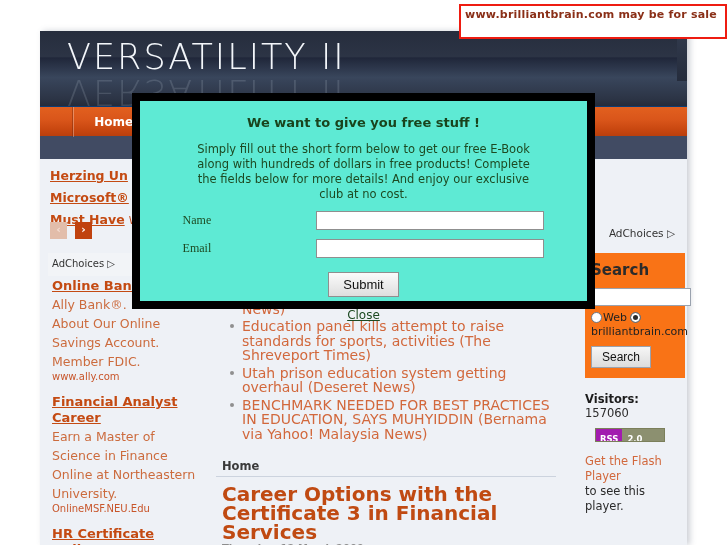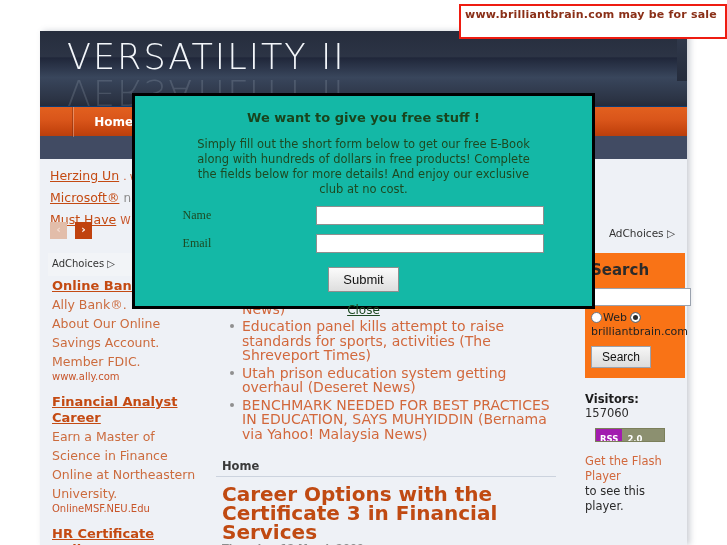--- a/index.html
+++ b/index.html
@@ -139,21 +139,21 @@
   }
   .ad-line {
     font-size: 12.5px;
     line-height: 21px;
     color: #c8552a;
     white-space: nowrap;
     overflow: hidden;
   }
   .ad-line .ttl {
     color: #c44a12;
-    font-weight: normal;
+    font-weight: bold;
     text-decoration: underline;
     cursor: pointer;
   }
   .ad-line .mid { color: #8c8c8c; font-size: 12px; }
   .ad-line .url { color: #c8552a; font-size: 10.5px; }
   #ad-nav {
     position: absolute;
     left: 10px; bottom: 10px;
   }
   .arr {
@@ -348,22 +348,22 @@
     line-height: 15px;
     color: #d2683c;
   }
   #flash-note .two { color: #2b2b2b; }
 
   
   #modal {
     position: absolute;
     left: 132px; top: 93px;
     width: 463px; height: 216px;
-    background: #14b8a6;
-    border: 3px solid #000000;
+    background: #5eead4;
+    border: 8px solid #000000;
     z-index: 60;
   }
   #modal-title {
     text-align: center;
     margin-top: 14px;
     font-size: 13px;
     font-weight: bold;
     color: #19441d;
   }
   #modal-body {

